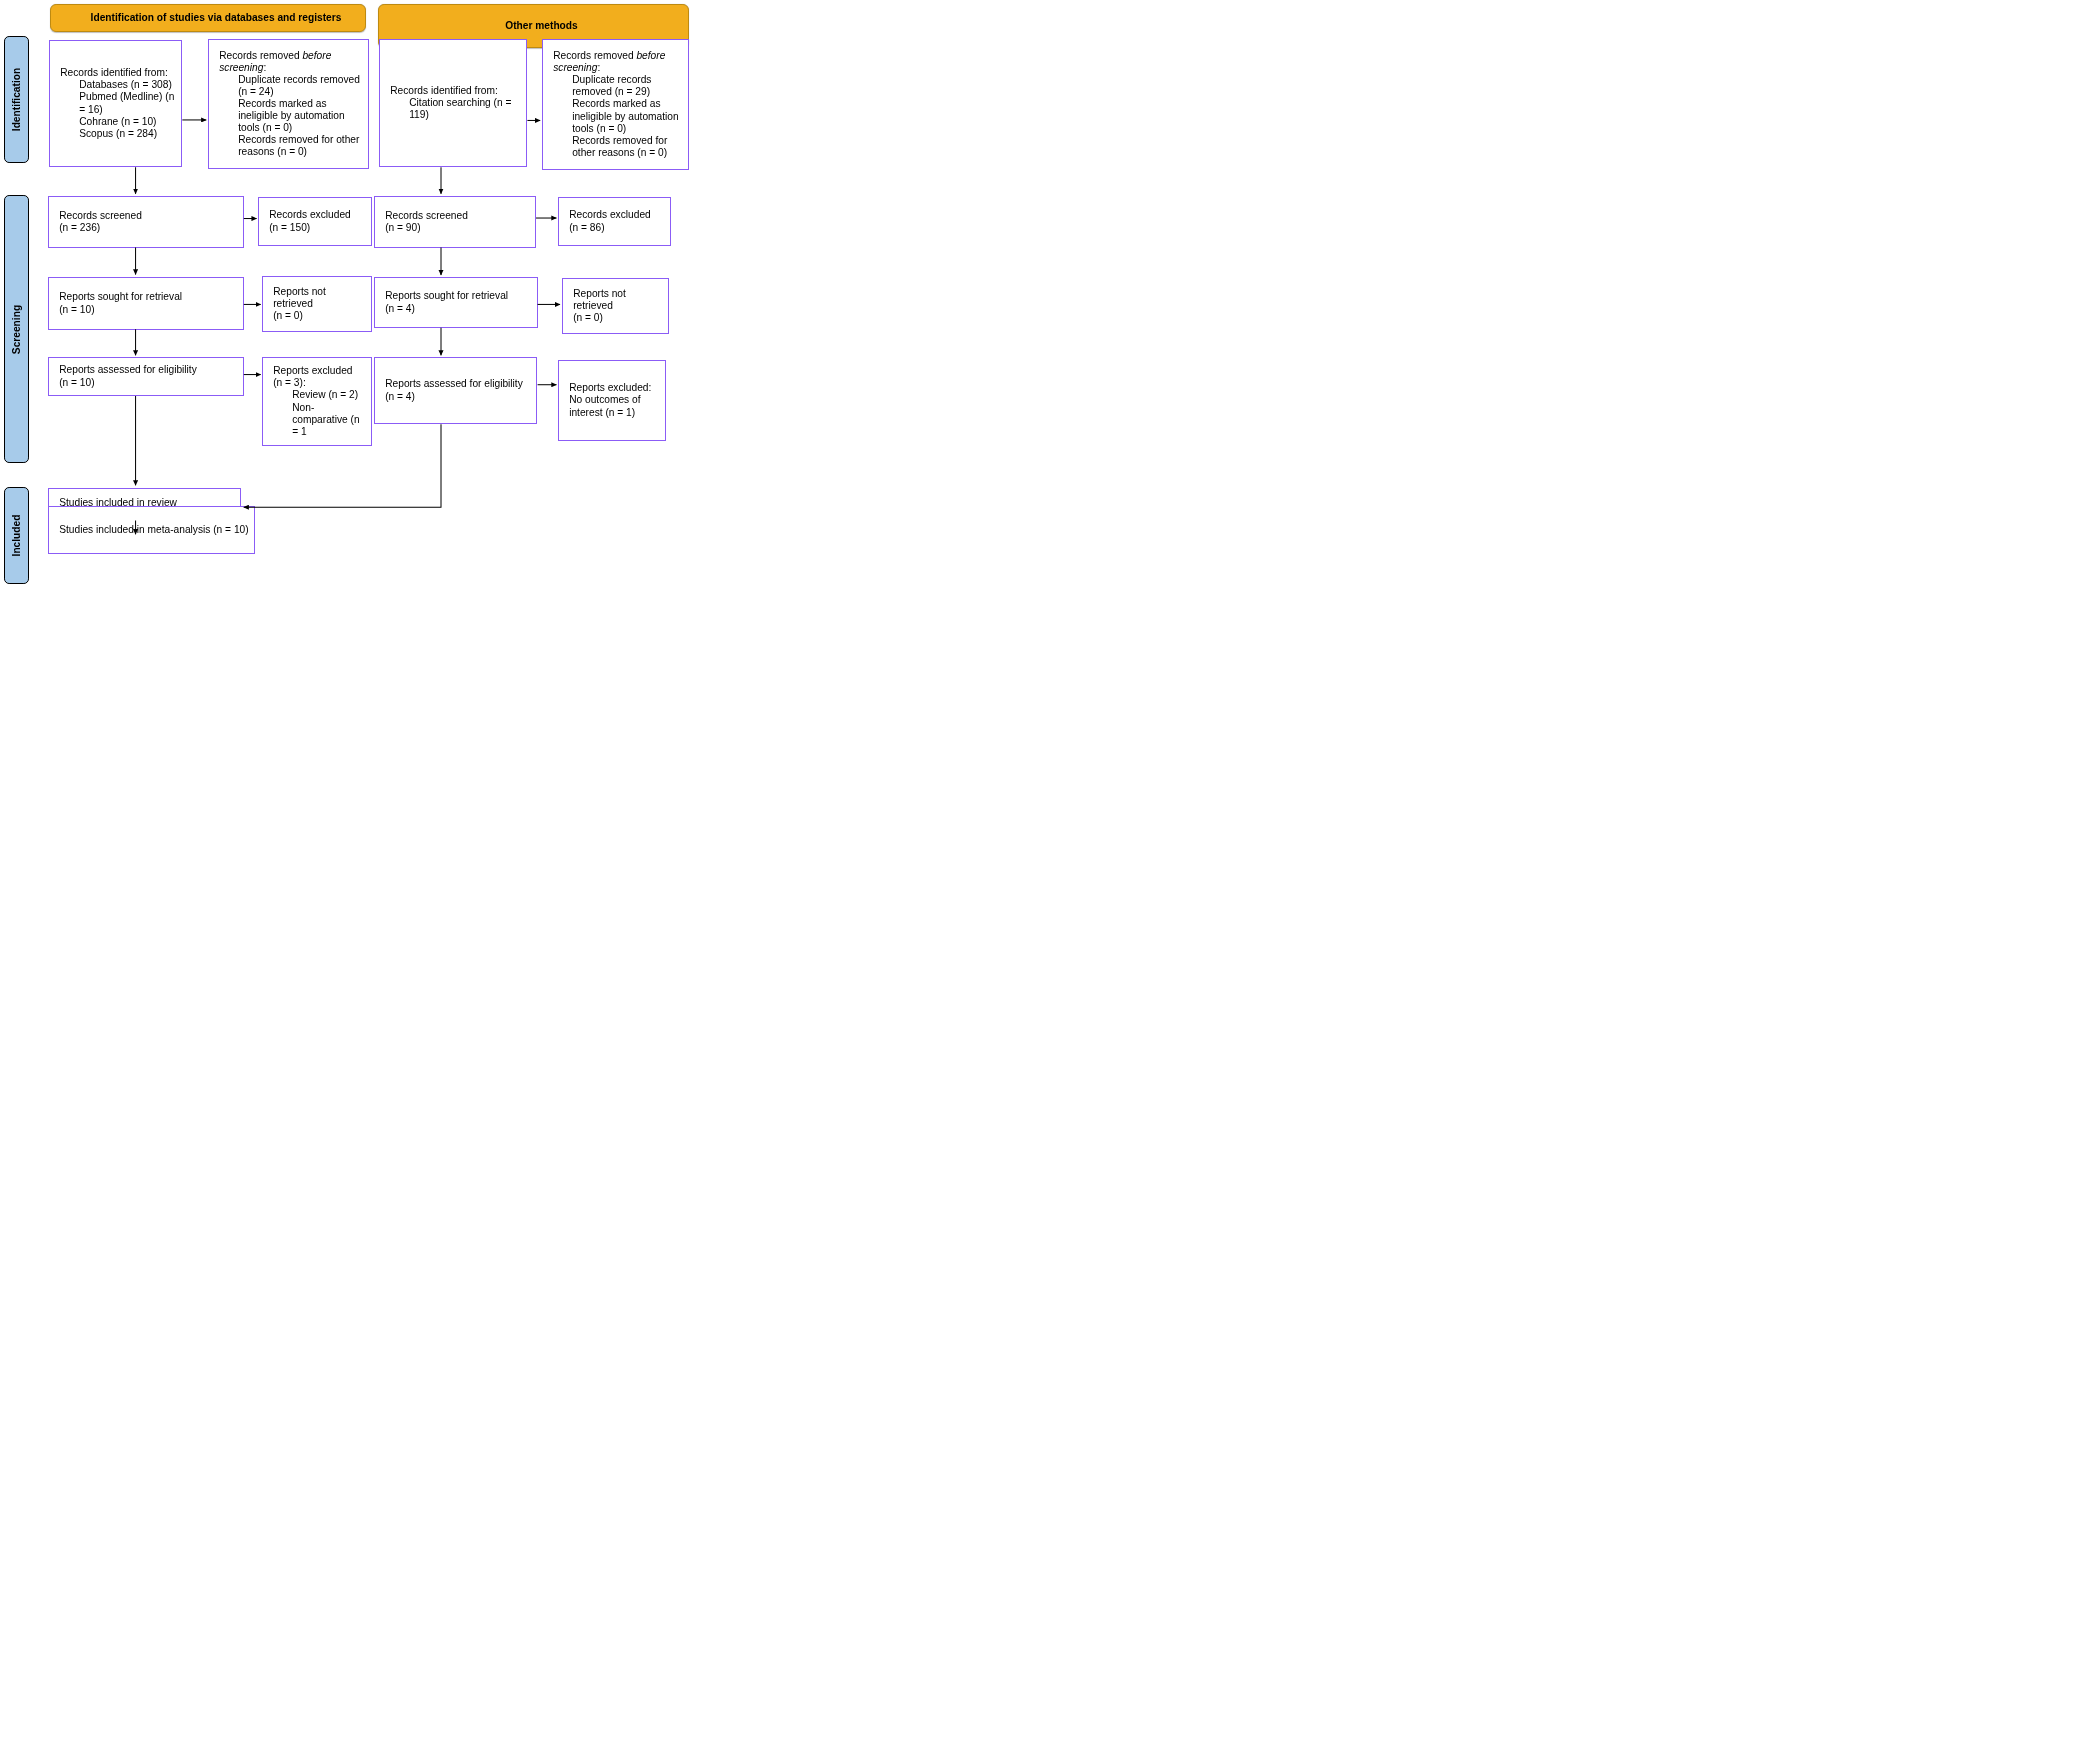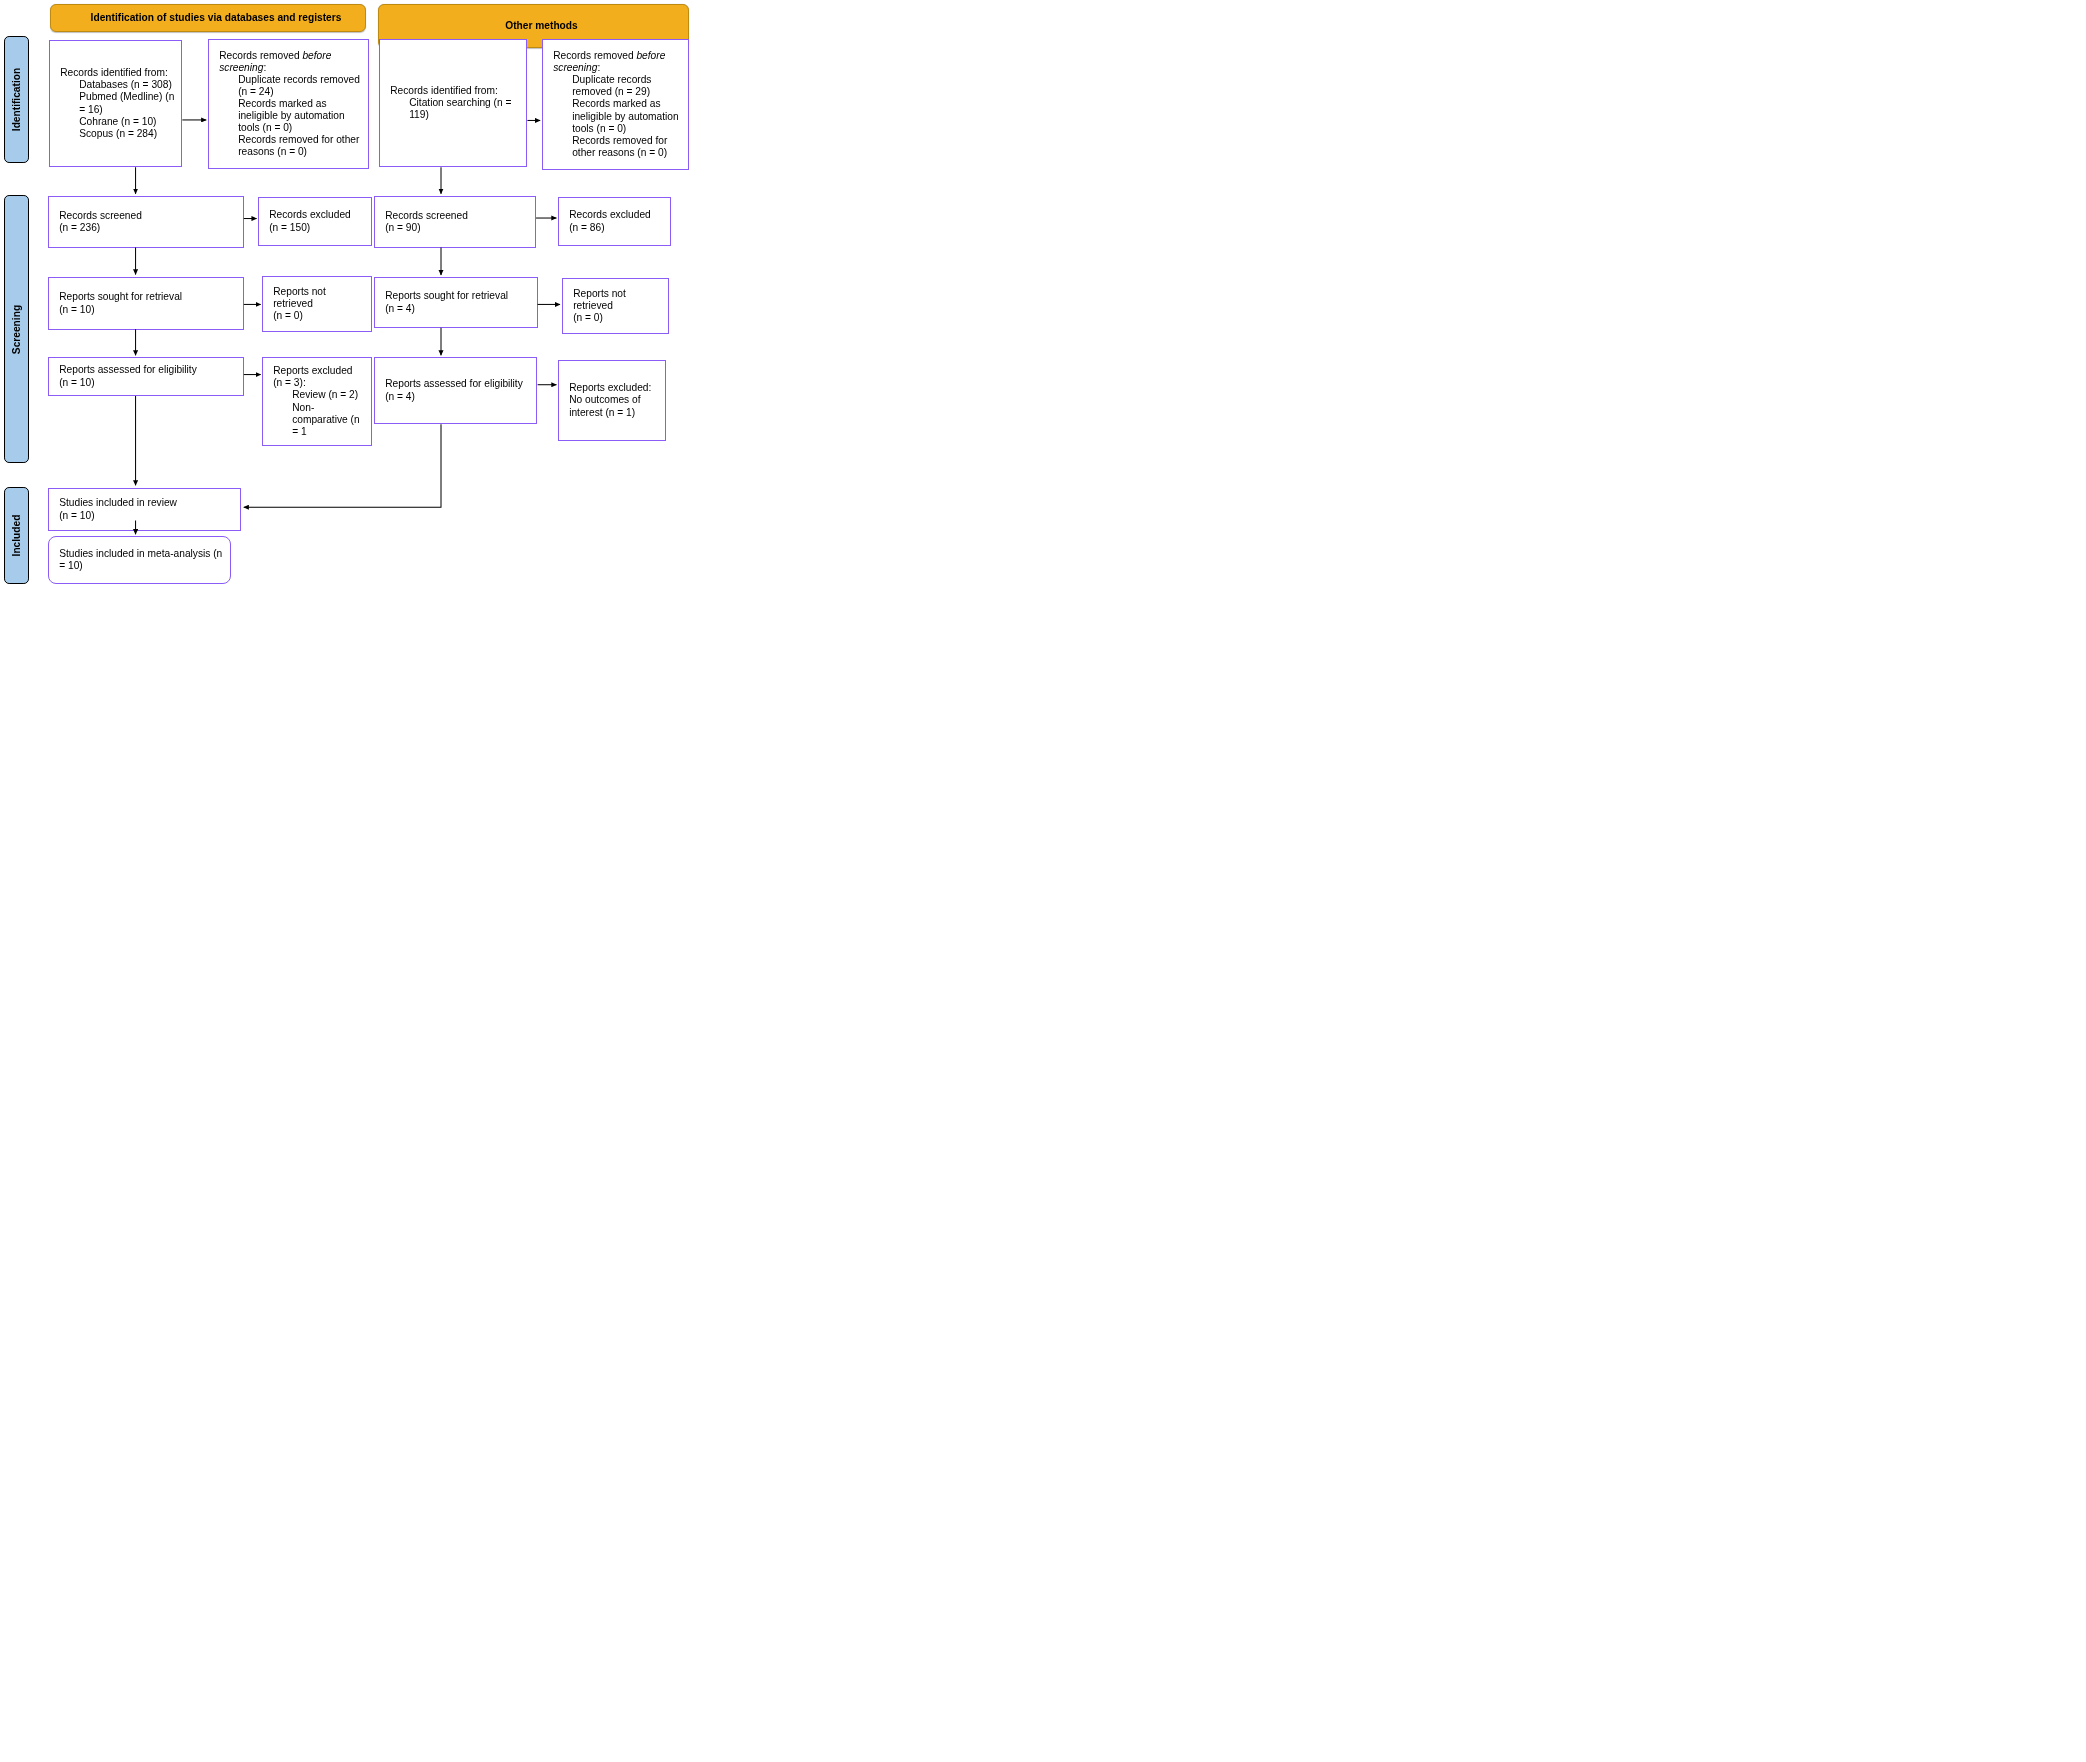--- a/index.html
+++ b/index.html
@@ -189,21 +189,21 @@
     </div>
   </div>
 
   <div class="box" style="left:48px;top:488px;width:193px;height:43px;">
     <div class="pad">
       <div>Studies included in review</div>
       <div>(n = 10)</div>
     </div>
   </div>
 
-  <div class="box" style="left:48px;top:536px;width:183px;height:48px;border-radius:8px;">
+  <div class="box" style="left:48px;top:506px;width:207px;height:48px;">
     <div class="pad">
       <div>Studies included in meta-analysis (n = 10)</div>
     </div>
   </div>
 
   <svg class="arrows" width="696" height="587" xmlns="http://www.w3.org/2000/svg" viewBox="0 0 1368 1155">
     <defs>
       <marker id="ah" markerWidth="12" markerHeight="10" refX="10" refY="5" orient="auto" markerUnits="userSpaceOnUse">
         <path d="M0,0 L11,5 L0,10 z" fill="#000"></path>
       </marker>

